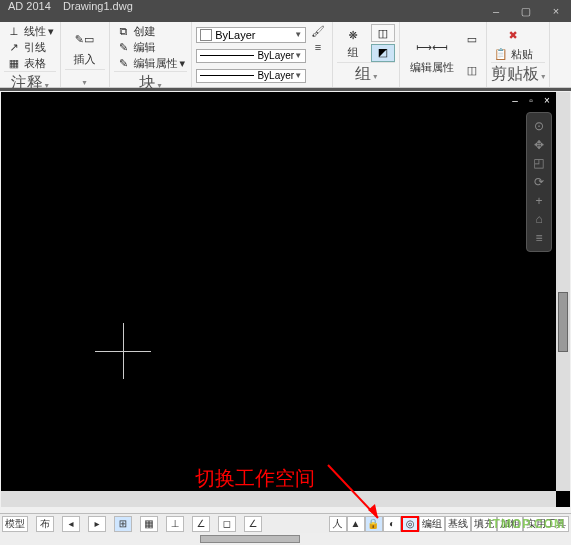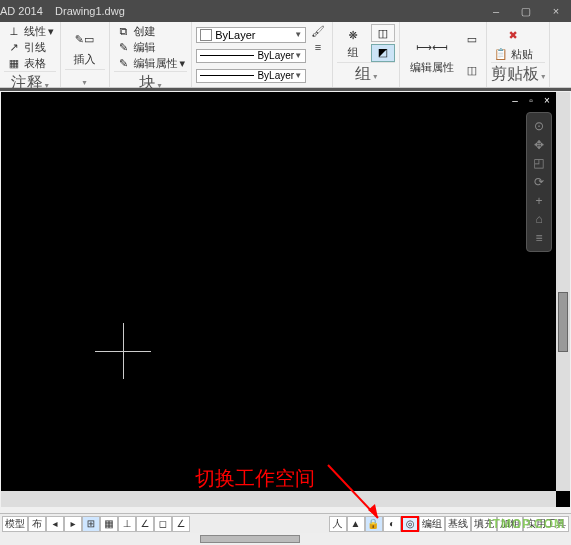--- a/index.html
+++ b/index.html
@@ -1,17 +1,17 @@
 <!DOCTYPE html>
 <html><head>
 <meta charset="utf-8">
 <style>
 *{margin:0;padding:0;box-sizing:border-box;font-family:"Microsoft YaHei",sans-serif;font-size:11px}
 body{width:571px;height:545px;background:#f0f0f0;overflow:hidden;position:relative}
-.titlebar{height:22px;background:#4a4a4a;color:#fff;display:flex;align-items:center;padding:0 0;position:relative}
+.titlebar{height:22px;background:#4a4a4a;color:#fff;display:flex;align-items:flex-start;padding:0 8px;position:relative}
 .title-text{font-size:11px;color:#ddd}
 .win-ctrl{position:absolute;right:0;top:0;display:flex}
 .win-btn{width:30px;height:22px;display:flex;align-items:center;justify-content:center;color:#ccc;cursor:pointer}
 .ribbon{background:#f5f5f5;border-bottom:1px solid #ccc;display:flex;height:66px}
 .panel{display:flex;flex-direction:column;border-right:1px solid #ddd;padding:2px 4px}
 .panel-body{flex:1;display:flex;gap:2px}
 .panel-label{text-align:center;color:#555;font-size:16px;border-top:1px solid #e0e0e0;padding-top:1px}
 .panel-label::after{content:" ▾";font-size:8px;color:#888}
 .vcol{display:flex;flex-direction:column;gap:1px;justify-content:space-around}
 .btn-sm{display:flex;align-items:center;gap:2px;padding:0 2px;cursor:pointer;white-space:nowrap;color:#333;font-size:11px}
@@ -33,21 +33,21 @@
 .sb-h{left:0;right:14px;bottom:0;height:16px}
 .vs-thumb{position:absolute;left:2px;right:2px;top:200px;height:60px;background:#999;border:1px solid #666}
 .docwin-ctrl{position:absolute;right:16px;top:2px;display:flex;gap:2px}
 .dw-btn{color:#fff;width:14px;height:12px;font-size:10px;display:flex;align-items:center;justify-content:center;cursor:pointer}
 .navwheel{position:absolute;right:18px;top:20px;width:26px;height:140px;background:#353535;border:1px solid #555;border-radius:4px;display:flex;flex-direction:column;align-items:center;justify-content:space-around;padding:4px 0}
 .nav-ic{color:#888;font-size:12px;cursor:pointer}
 .crosshair{position:absolute;left:122px;top:259px;pointer-events:none}
 .crosshair::before{content:"";position:absolute;left:-28px;top:0;width:56px;border-top:1px solid #ccc}
 .crosshair::after{content:"";position:absolute;left:0;top:-28px;height:56px;border-left:1px solid #ccc}
 .statusbar{position:absolute;bottom:12px;left:0;right:0;height:20px;background:#ededed;border-top:1px solid #bbb;display:flex;align-items:center;padding:0 2px}
-.sb-left{display:flex;align-items:flex-start;gap:0}
+.sb-left{display:flex;align-items:flex-start;gap:8px}
 .sb-btn{border:1px solid #bbb;background:#fff;height:16px;min-width:18px;font-size:10px;display:flex;align-items:center;justify-content:center;color:#333;cursor:pointer;padding:0 2px}
 .sb-btn.on{background:#cfe6ff}
 .sb-btn.hl{border:2px solid #f00;background:#dfeeff}
 .sb-right{margin-left:auto;display:flex;align-items:center;gap:0}
 .annot{position:absolute;left:195px;top:465px;color:#f00;font-size:20px;z-index:5;font-family:"SimSun","Microsoft YaHei"}
 .arrow{position:absolute;left:323px;top:460px;z-index:5;pointer-events:none}
 .watermark{position:absolute;right:6px;bottom:14px;color:#7ec850;font-size:12px;font-weight:bold;letter-spacing:1px;opacity:0.85;z-index:6;font-family:Arial}
 .btm-gutter{position:absolute;bottom:0;left:0;right:0;height:12px;background:#eee;display:flex;align-items:center}
 .btm-scroll{position:absolute;left:200px;width:100px;height:8px;background:#bbb;border:1px solid #888}
 </style>

